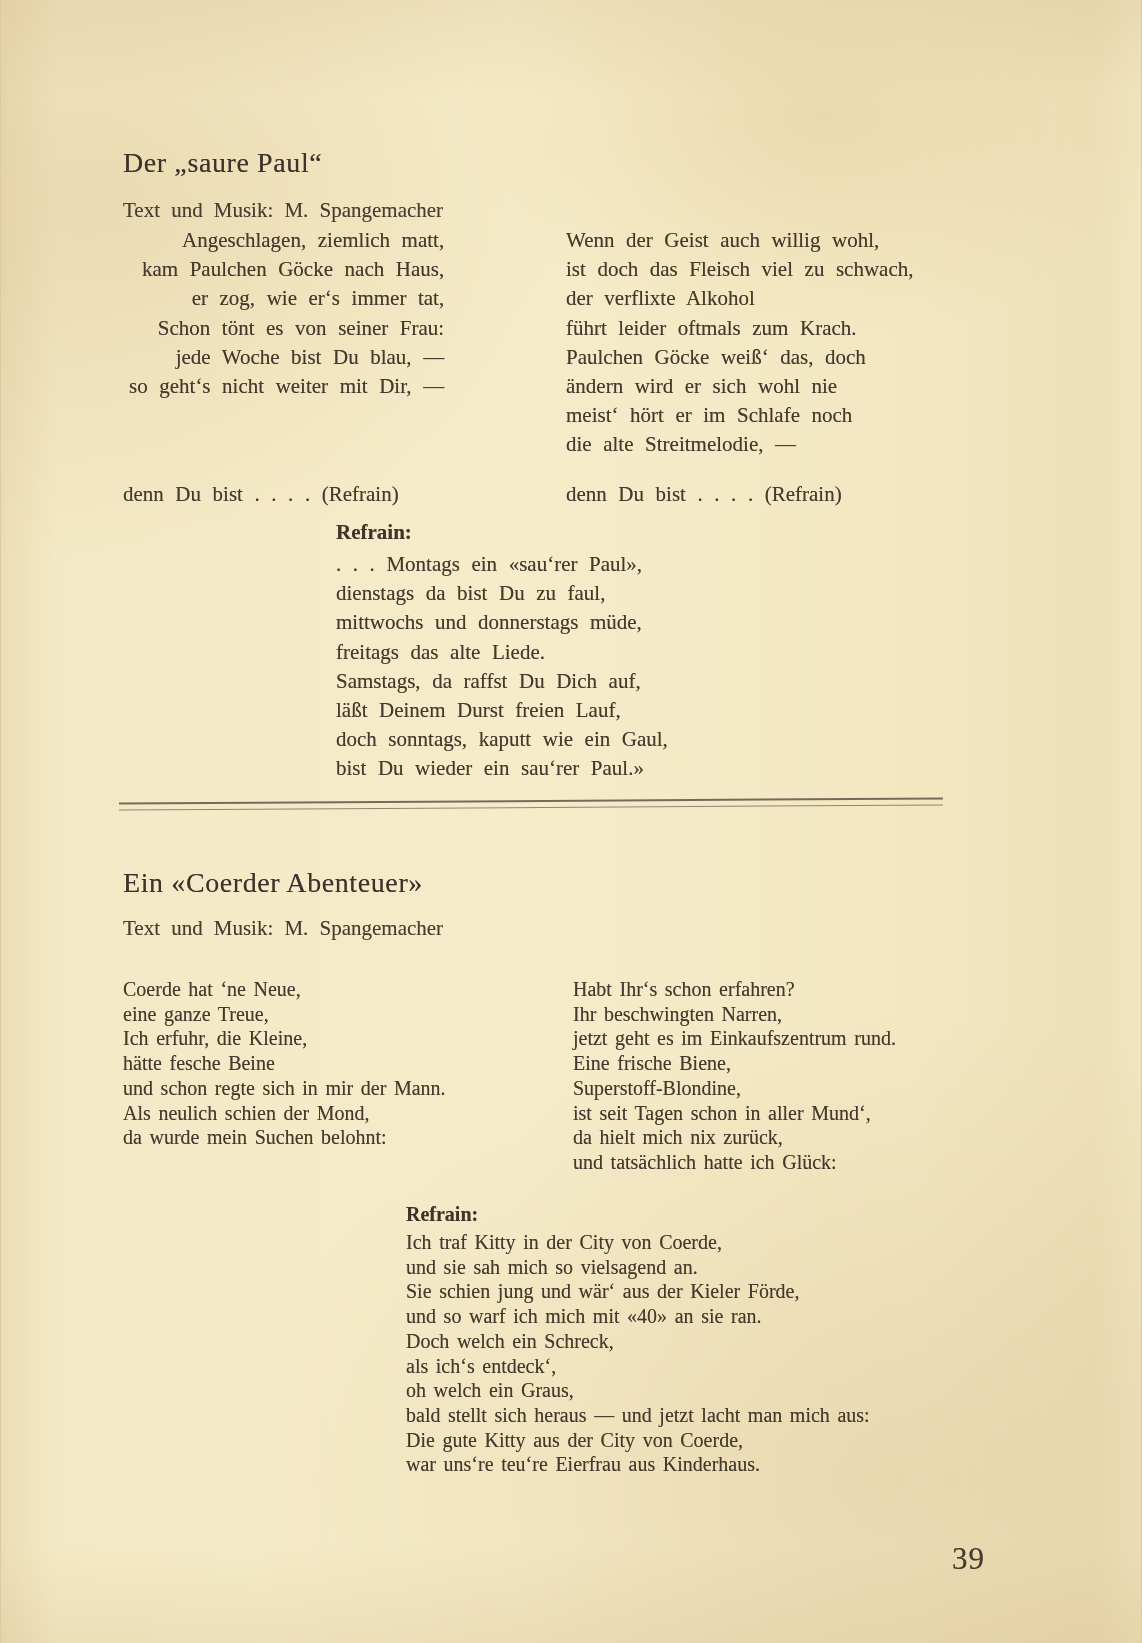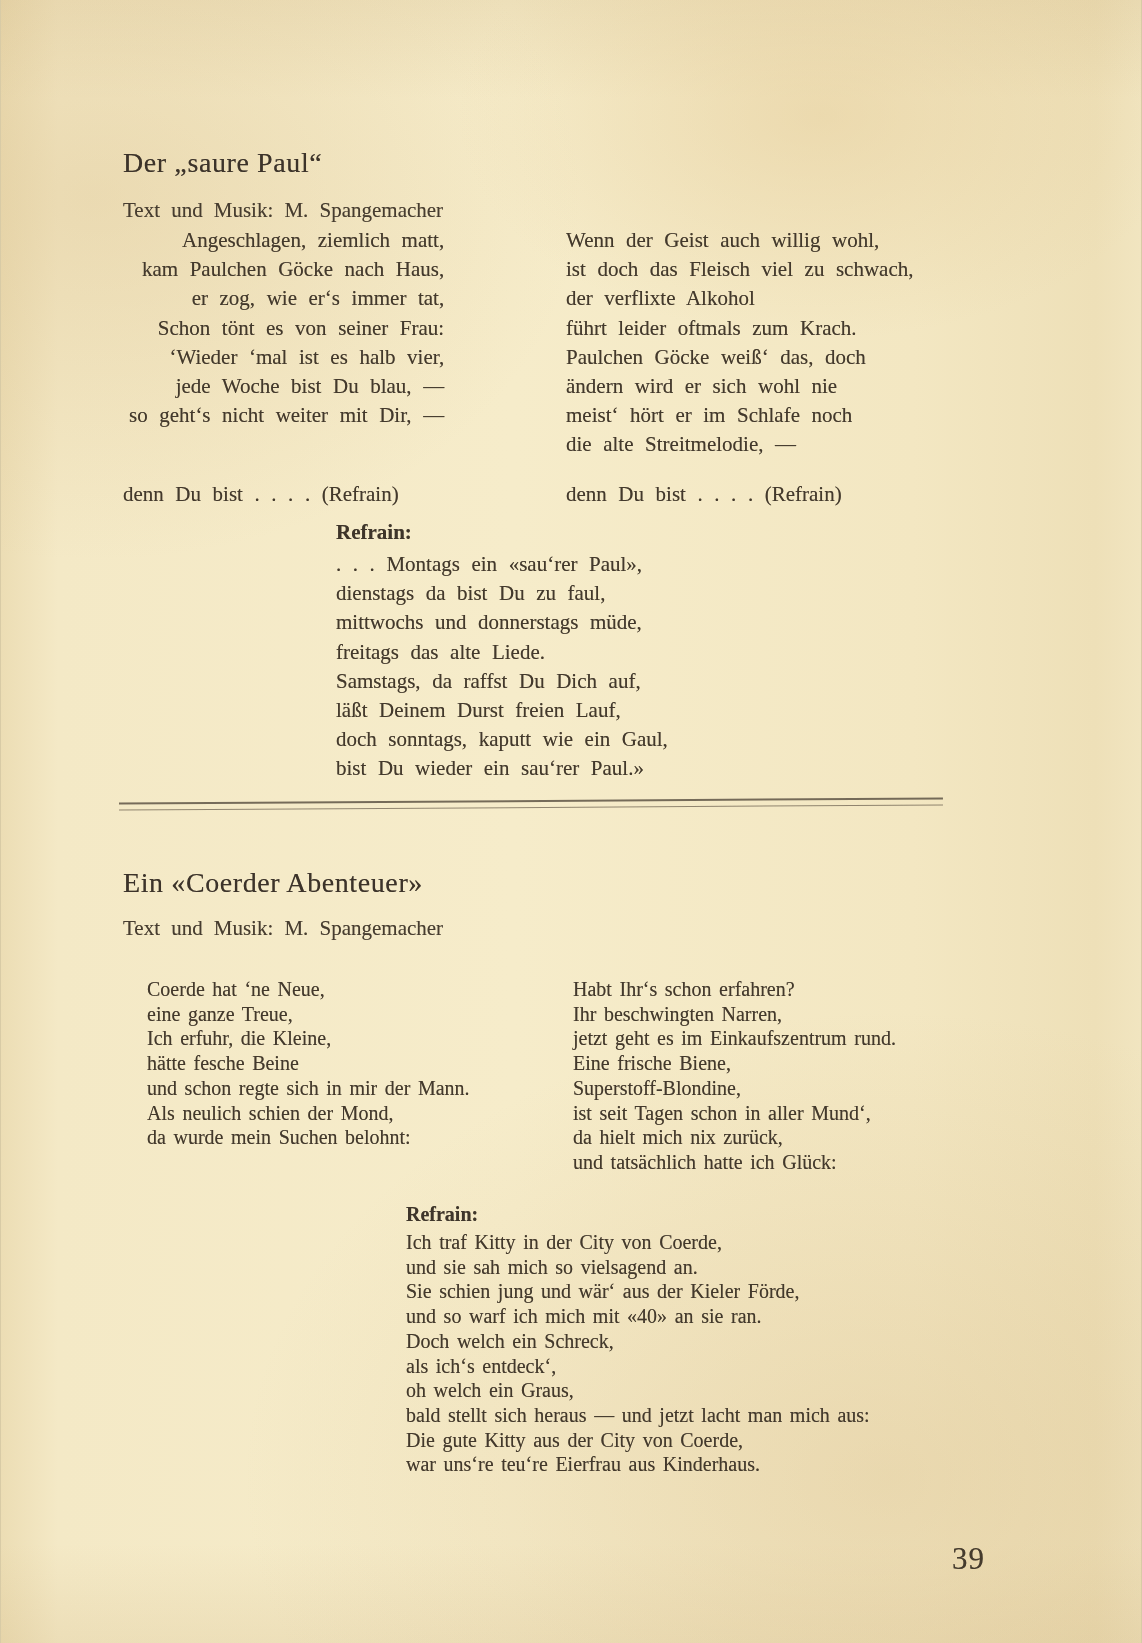--- a/index.html
+++ b/index.html
@@ -56,21 +56,20 @@
 
   <section>
     <h1 class="abs title" style="left:122px; top:146px;">Der „saure Paul“</h1>
     <div class="abs credit" style="left:122px; top:197px;">Text und Musik: M. Spangemacher</div>
 
     <div class="abs verse" style="left:128px; top:226px;text-align:right;">
         <div>Angeschlagen, ziemlich matt,</div>
         <div>kam Paulchen Göcke nach Haus,</div>
         <div>er zog, wie er‘s immer tat,</div>
         <div>Schon tönt es von seiner Frau:</div>
-        <div>‘Wieder ‘mal ist es halb vier,</div>
         <div>jede Woche bist Du blau, —</div>
         <div>so geht‘s nicht weiter mit Dir, —</div>
       </div>
     <div class="abs verse" style="left:565px; top:226px;">
         <div>Wenn der Geist auch willig wohl,</div>
         <div>ist doch das Fleisch viel zu schwach,</div>
         <div>der verflixte Alkohol</div>
         <div>führt leider oftmals zum Krach.</div>
         <div>Paulchen Göcke weiß‘ das, doch</div>
         <div>ändern wird er sich wohl nie</div>
@@ -93,21 +92,21 @@
         <div>bist Du wieder ein sau‘rer Paul.»</div>
       </div>
   </section>
 
   <div class="divider"></div>
 
   <section>
     <h1 class="abs title" style="left:122px; top:866px;">Ein «Coerder Abenteuer»</h1>
     <div class="abs credit" style="left:122px; top:915px;">Text und Musik: M. Spangemacher</div>
 
-    <div class="abs verse2" style="left:122px; top:977px;margin-left:24px;">
+    <div class="abs verse2" style="left:122px; top:977px;">
         <div>Coerde hat ‘ne Neue,</div>
         <div>eine ganze Treue,</div>
         <div>Ich erfuhr, die Kleine,</div>
         <div>hätte fesche Beine</div>
         <div>und schon regte sich in mir der Mann.</div>
         <div>Als neulich schien der Mond,</div>
         <div>da wurde mein Suchen belohnt:</div>
       </div>
     <div class="abs verse2" style="left:572px; top:977px;">
         <div>Habt Ihr‘s schon erfahren?</div>

